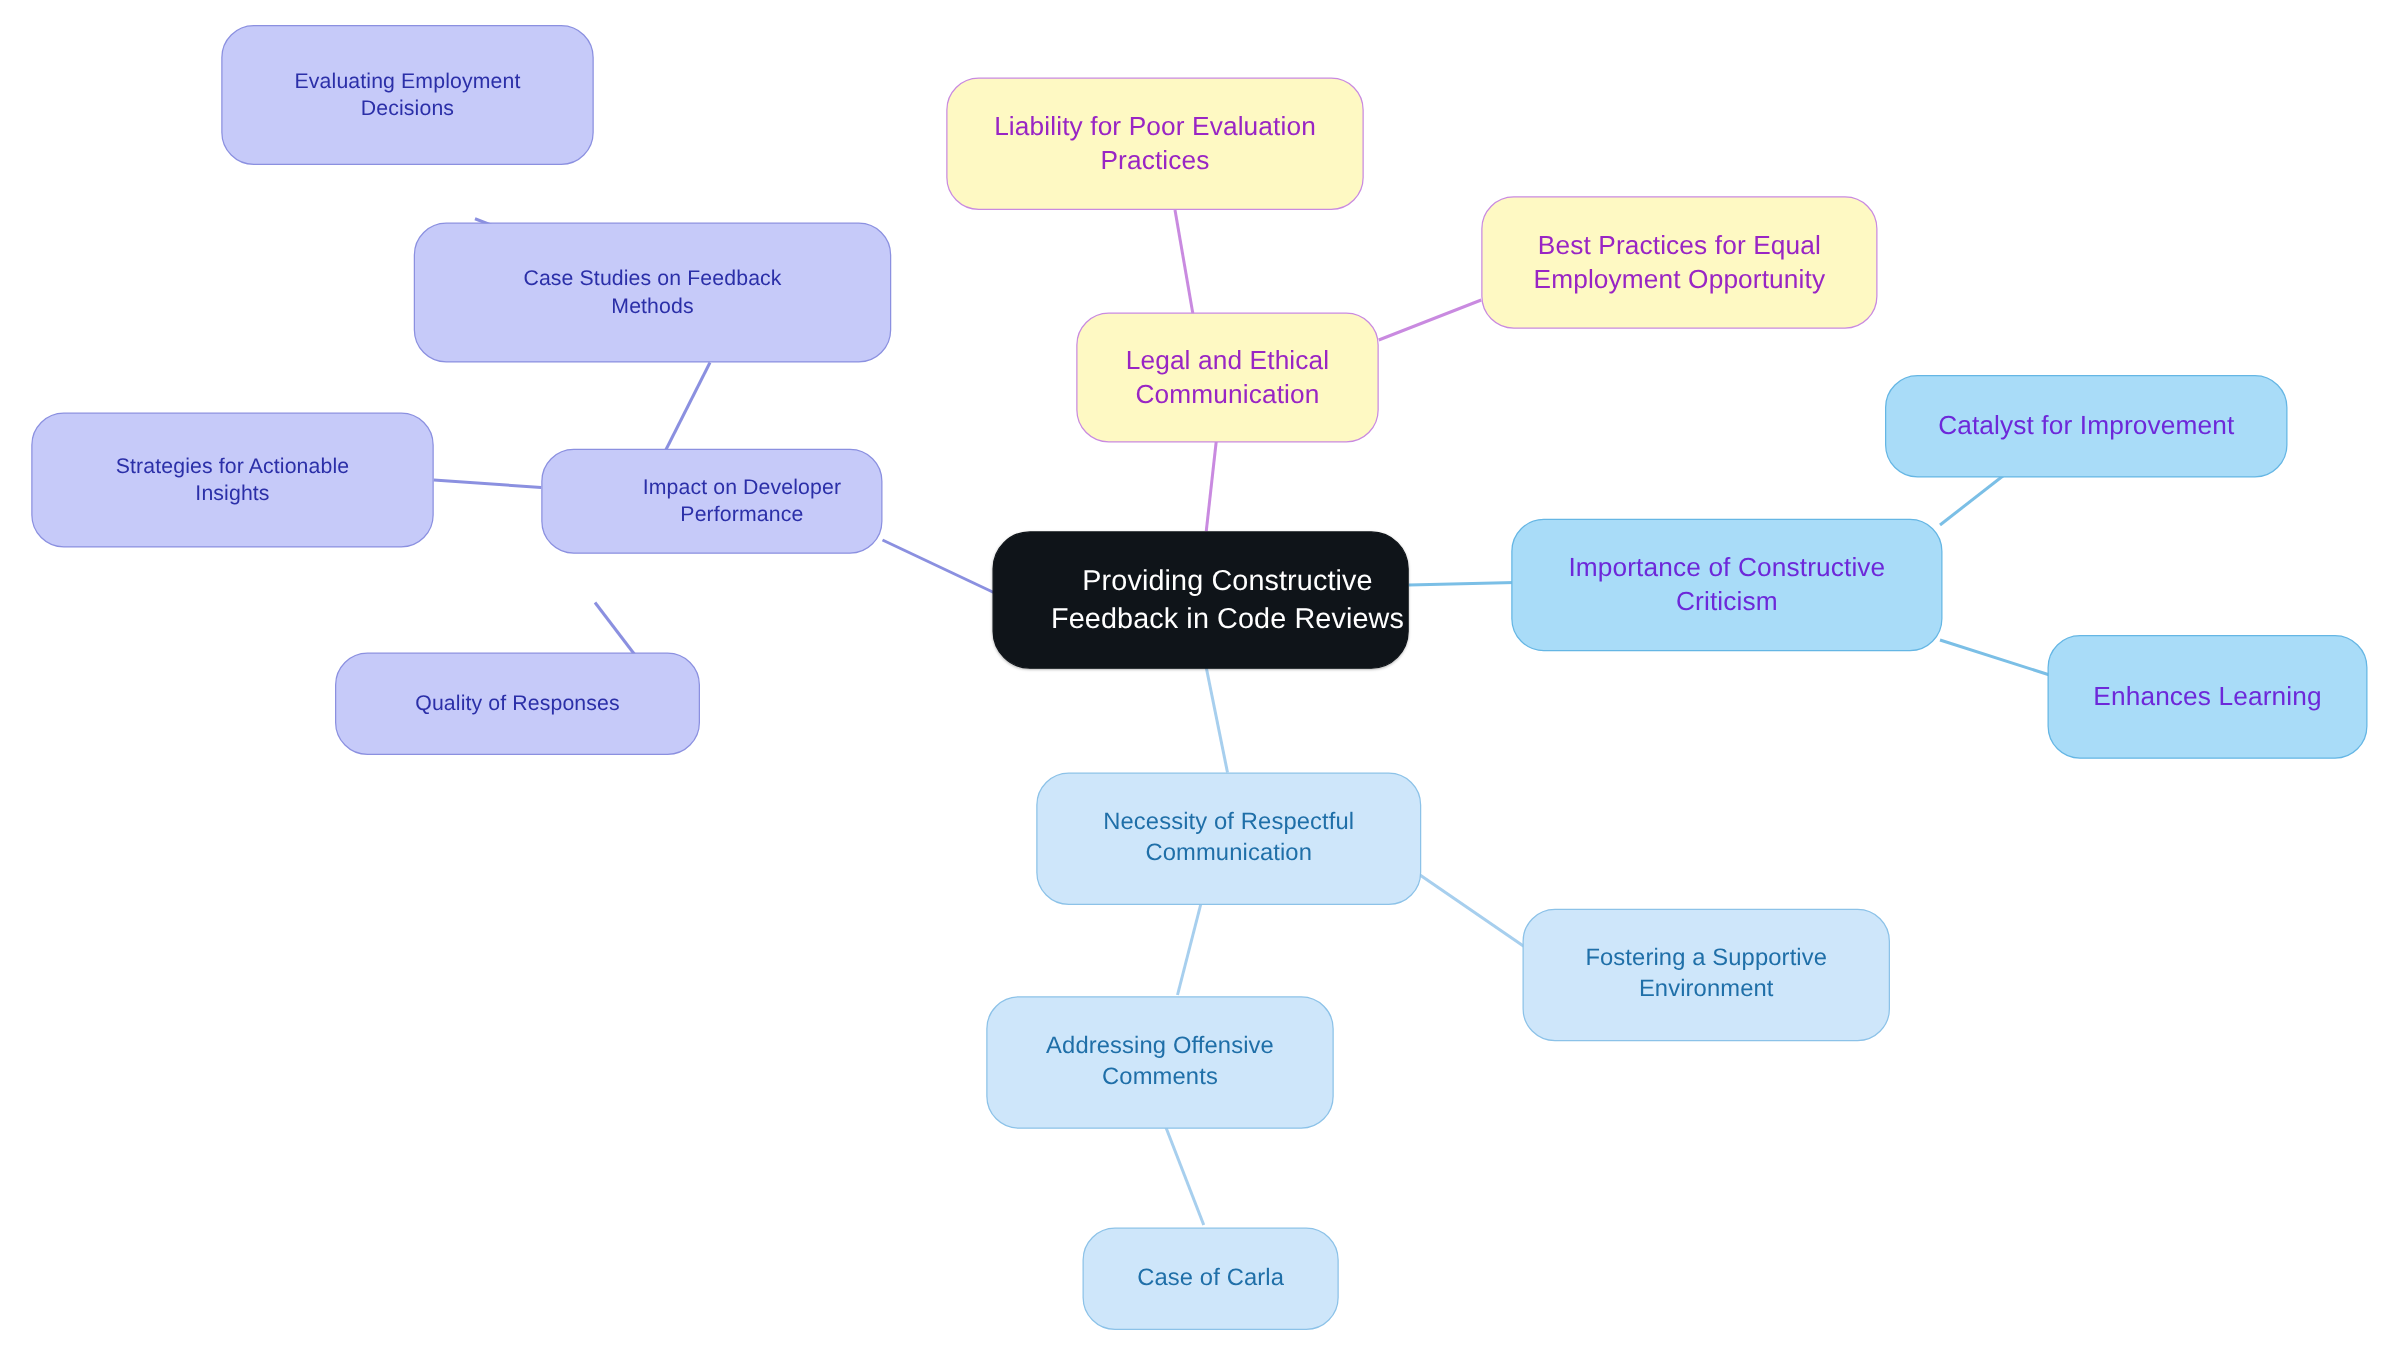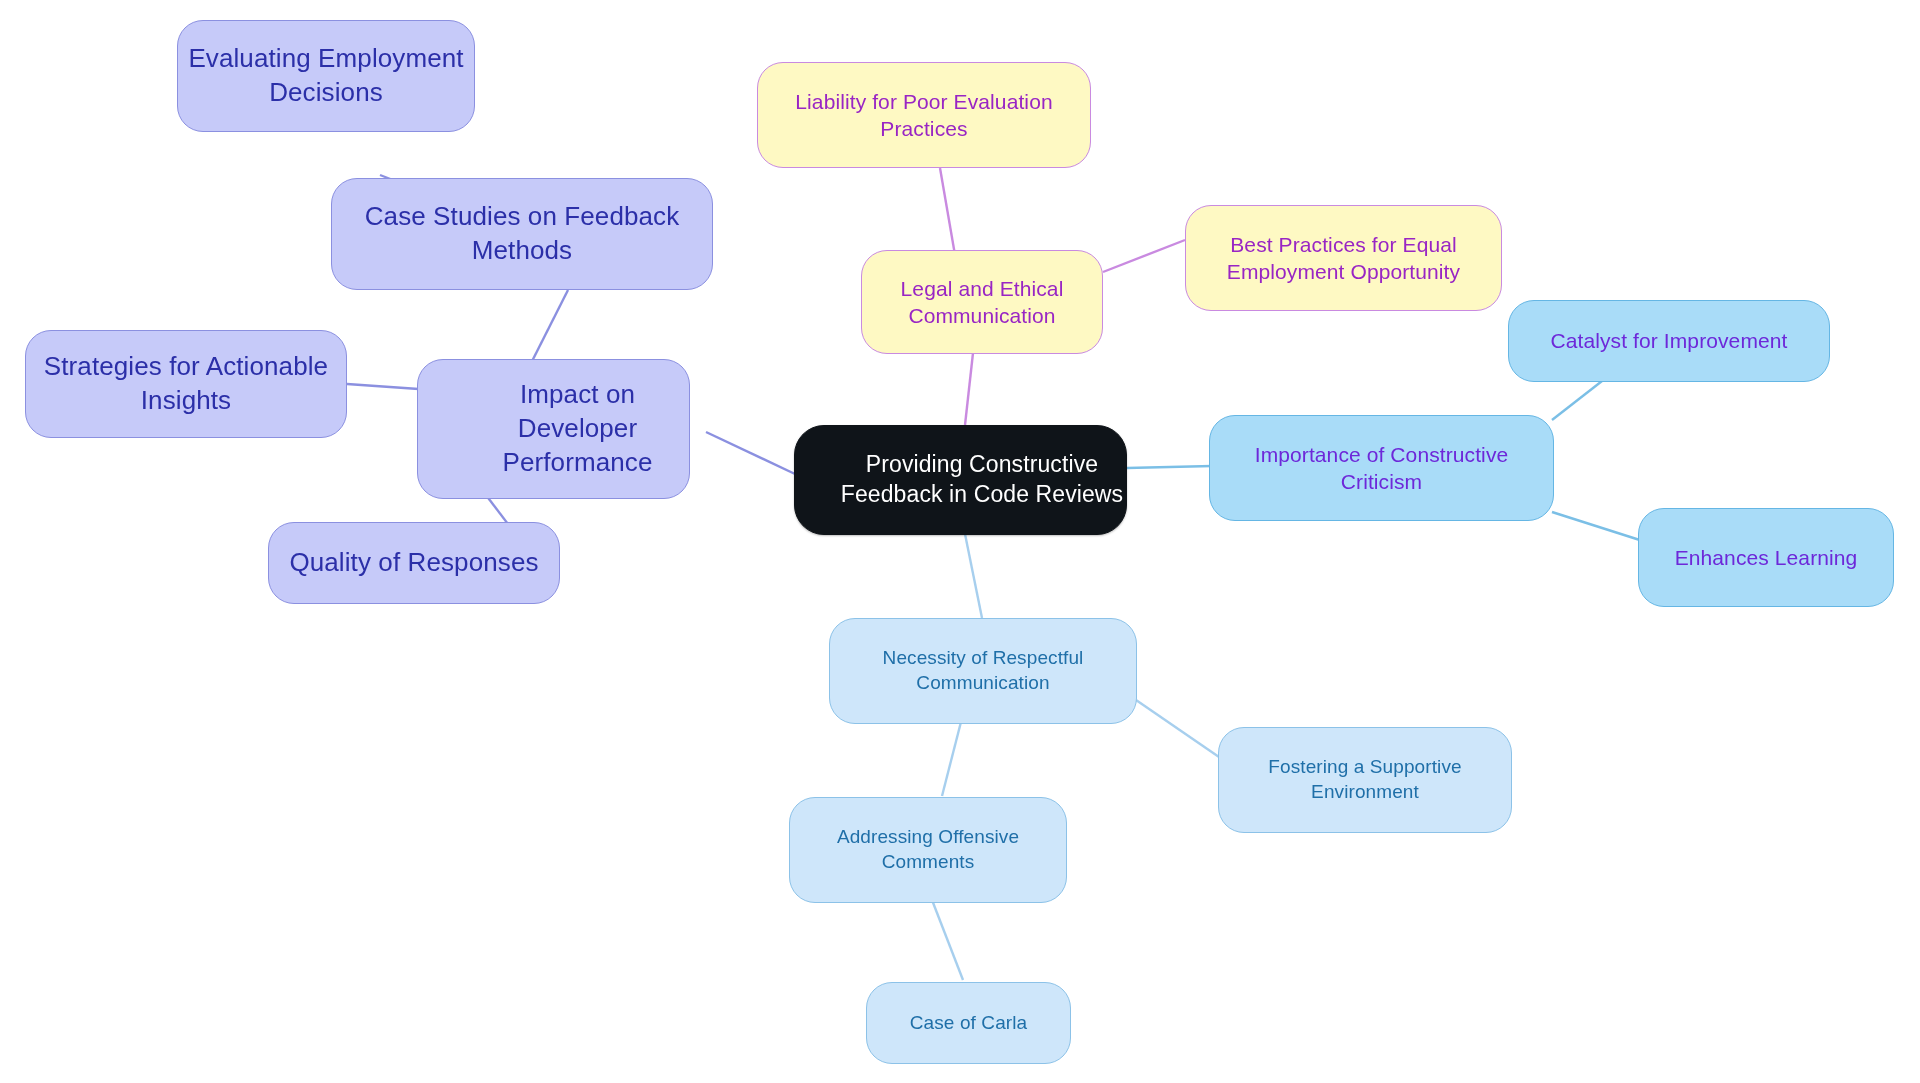--- a/index.html
+++ b/index.html
@@ -46,21 +46,21 @@
     color: #ffffff;
     border-radius: 30px;
     font-size: 23px;
     box-shadow: 0 1px 2px rgba(0,0,0,0.25);
   }
   .node-purple {
     background: #c6caf9;
     border-color: #8b90e0;
     color: #2b2fa8;
     border-radius: 26px;
-    font-size: 26px;
+    font-size: 17px;
   }
   .node-violet {
     background: #fef9c3;
     border-color: #c98ae0;
     color: #9925c4;
     border-radius: 26px;
     font-size: 21px;
   }
   .node-blue {
     background: #a9dcf8;
@@ -111,41 +111,41 @@
     <path d="M 1136 700 L 1219 757" stroke="#a7cfee" stroke-width="2.4" fill="none"></path>
 
     <path d="M 962 718 L 942 796" stroke="#a7cfee" stroke-width="2.4" fill="none"></path>
 
     <path d="M 932 900 L 963 980" stroke="#a7cfee" stroke-width="2.4" fill="none"></path>
   </svg>
 
   <div class="node node-root" style="left:794px; top:425px; width:333px; height:110px;padding-left:43px;">Providing Constructive
 Feedback in Code Reviews</div>
 
-  <div class="node node-purple" style="left:417px; top:359px; width:273px; height:140px;padding-left:48px;">Impact on Developer
+  <div class="node node-purple" style="left:433px; top:359px; width:273px; height:84px;padding-left:48px;">Impact on Developer
 Performance</div>
 
   <div class="node node-purple" style="left:331px; top:178px; width:382px; height:112px;">Case Studies on Feedback
 Methods</div>
 
   <div class="node node-purple" style="left:177px; top:20px; width:298px; height:112px;">Evaluating Employment
 Decisions</div>
 
   <div class="node node-purple" style="left:25px; top:330px; width:322px; height:108px;">Strategies for Actionable
 Insights</div>
 
   <div class="node node-purple" style="left:268px; top:522px; width:292px; height:82px;">Quality of Responses</div>
 
   <div class="node node-violet" style="left:861px; top:250px; width:242px; height:104px;">Legal and Ethical
 Communication</div>
 
   <div class="node node-violet" style="left:757px; top:62px; width:334px; height:106px;">Liability for Poor Evaluation
 Practices</div>
 
-  <div class="node node-violet" style="left:1185px; top:157px; width:317px; height:106px;margin-top:48px;">Best Practices for Equal
+  <div class="node node-violet" style="left:1185px; top:157px; width:317px; height:106px;">Best Practices for Equal
 Employment Opportunity</div>
 
   <div class="node node-blue" style="left:1209px; top:415px; width:345px; height:106px;">Importance of Constructive
 Criticism</div>
 
   <div class="node node-blue" style="left:1508px; top:300px; width:322px; height:82px;">Catalyst for Improvement</div>
 
   <div class="node node-blue" style="left:1638px; top:508px; width:256px; height:99px;">Enhances Learning</div>
 
   <div class="node node-lightblue" style="left:829px; top:618px; width:308px; height:106px;">Necessity of Respectful

